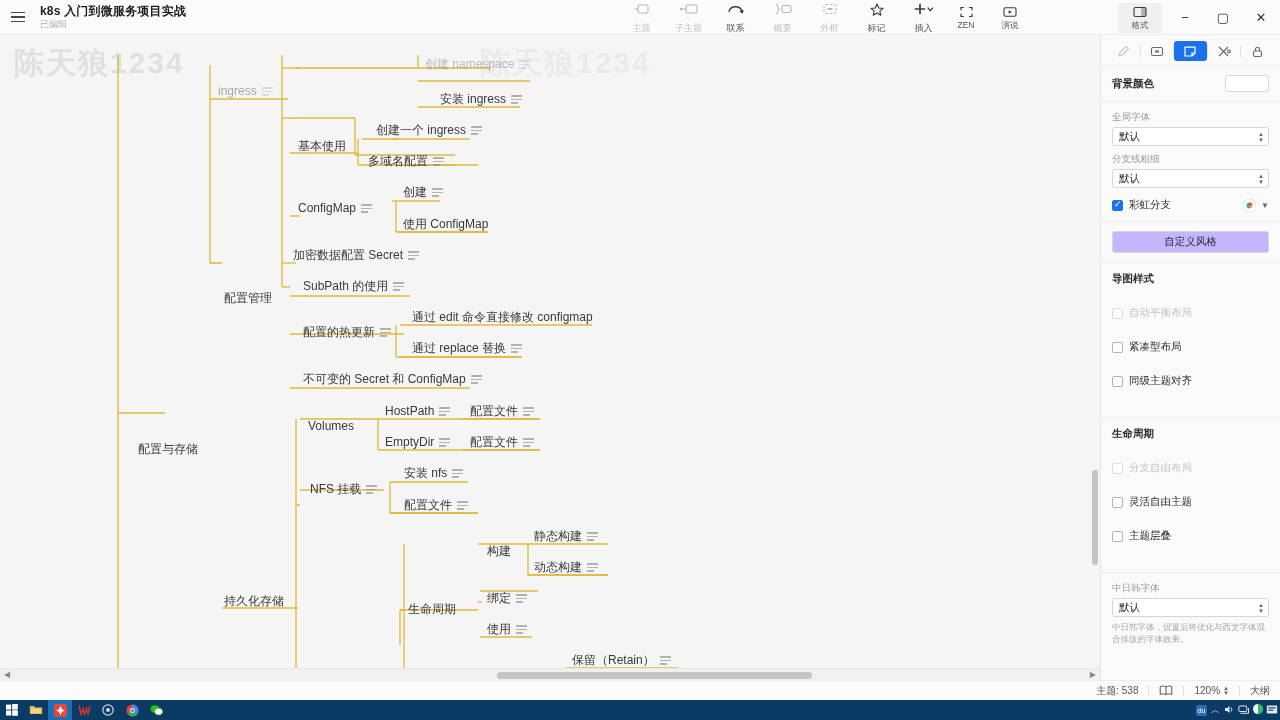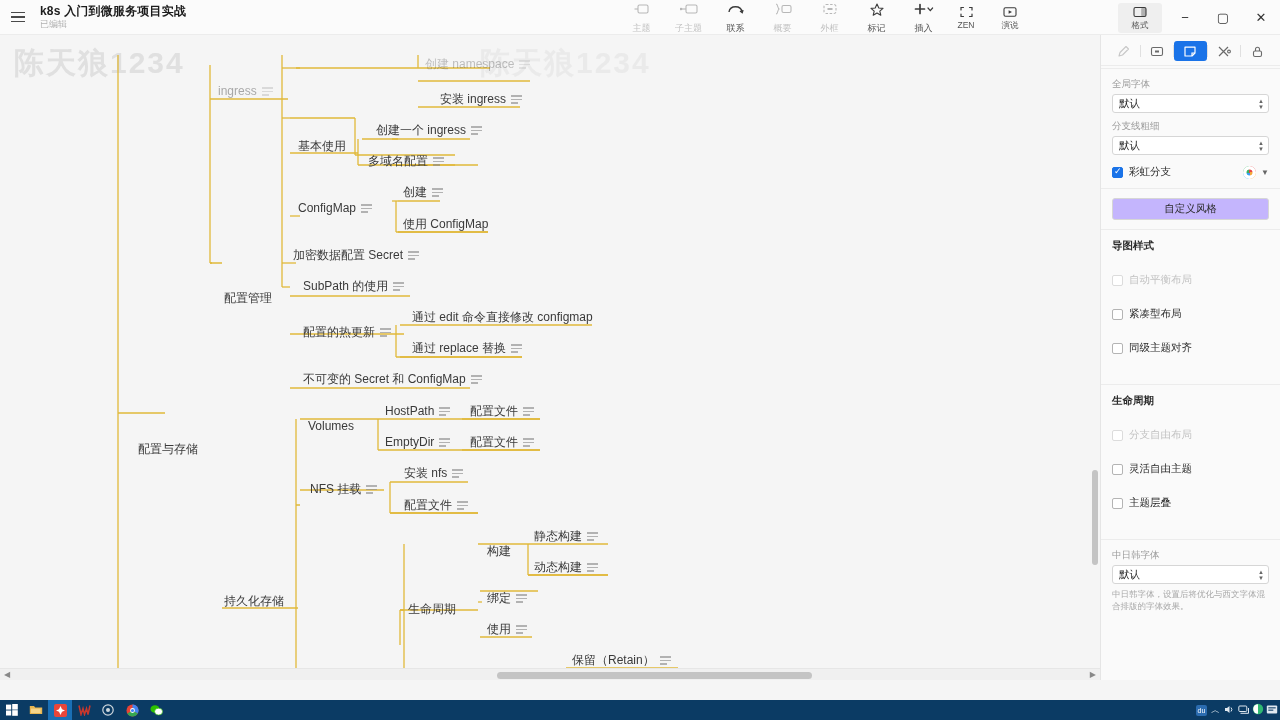--- a/index.html
+++ b/index.html
@@ -592,20 +592,26 @@
       <div class="ptab">
         <svg width="13" height="13" viewBox="0 0 13 13">
             <rect x="2.5" y="6" width="8" height="5.5" rx="1.5" fill="none" stroke="currentColor" stroke-width="1.1"></rect>
             <path d="M4.5 6 V4.2 A2 2 0 0 1 8.5 4.2 V6" fill="none" stroke="currentColor" stroke-width="1.1"></path>
           </svg>
       </div>
     </div>
 
     <div class="divider"></div>
 
+    <div class="sect">
+      <div class="row">
+        <span class="lbl-strong">背景颜色</span>
+        <span class="swatch"></span>
+      </div>
+    </div>
 
     <div class="divider"></div>
 
     <div class="sect">
       <div class="lbl-dim">全局字体</div>
       <div class="select">
         <span>默认</span>
         <span class="spin">
             <span>▲</span>
             <span>▼</span>
@@ -687,20 +693,40 @@
         <span>默认</span>
         <span class="spin">
             <span>▲</span>
             <span>▼</span>
           </span>
       </div>
       <div class="hint">中日韩字体，设置后将优化与西文字体混合排版的字体效果。</div>
     </div>
   </div>
 
+  <div class="statusbar">
+    <span class="st">主题: 538</span>
+    <span class="st-sep"></span>
+    <span class="st">
+      <svg width="14" height="11" viewBox="0 0 14 11">
+          <path d="M7 2 C5.5 .8, 3 .8, 1.2 1.6 V9.4 C3 8.6, 5.5 8.6, 7 9.8 C8.5 8.6, 11 8.6, 12.8 9.4 V1.6 C11 .8, 8.5 .8, 7 2 Z" fill="none" stroke="#555" stroke-width="1"></path>
+          <path d="M7 2 V9.8" stroke="#555" stroke-width="1"></path>
+        </svg>
+    </span>
+    <span class="st-sep"></span>
+    <span class="st">
+      <span>120%</span>
+      <span style="display:inline-flex;flex-direction:column;line-height:5px;font-size:6px;color:#666">
+          <span>▲</span>
+          <span>▼</span>
+        </span>
+    </span>
+    <span class="st-sep"></span>
+    <span class="st">大纲</span>
+  </div>
 
   <div class="taskbar">
     <div class="tb-item">
       <svg width="12" height="12" viewBox="0 0 12 12">
           <rect x="0" y="0.6" width="5.2" height="5" fill="#fff"></rect>
           <rect x="6.2" y="0" width="5.6" height="5.6" fill="#fff"></rect>
           <rect x="0" y="6.5" width="5.2" height="5" fill="#fff"></rect>
           <rect x="6.2" y="6.2" width="5.6" height="5.6" fill="#fff"></rect>
         </svg>
     </div>

